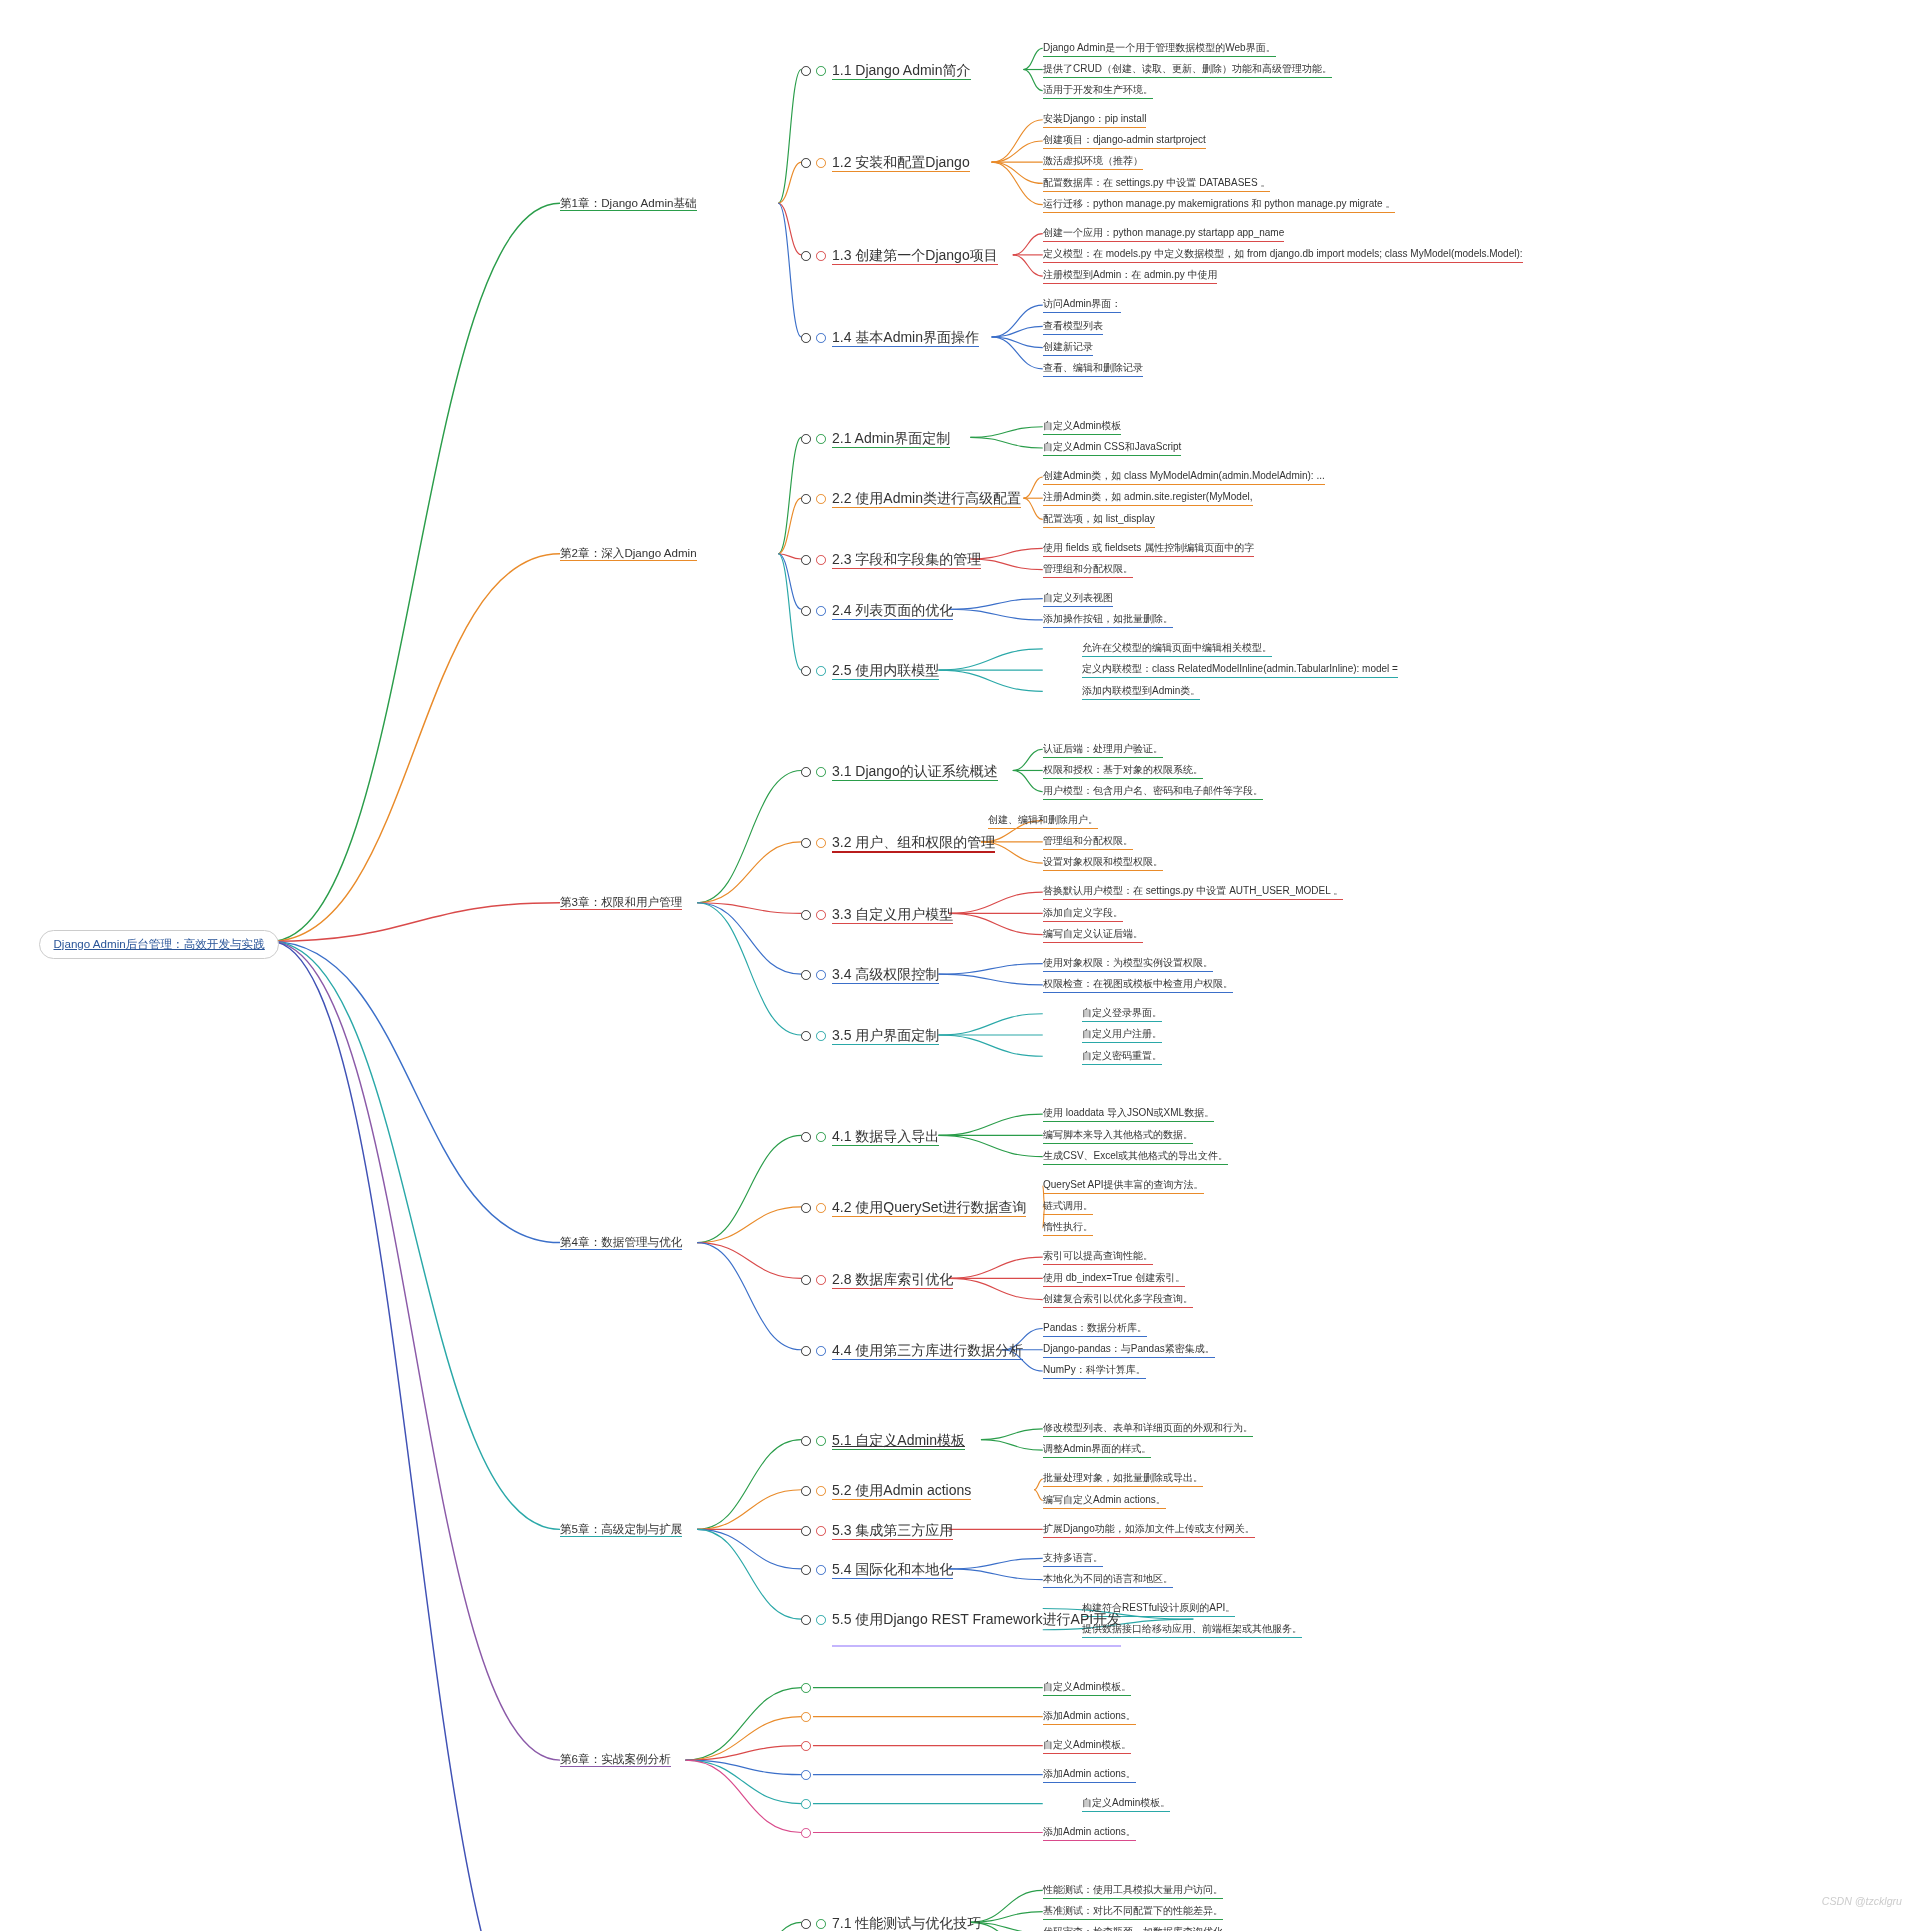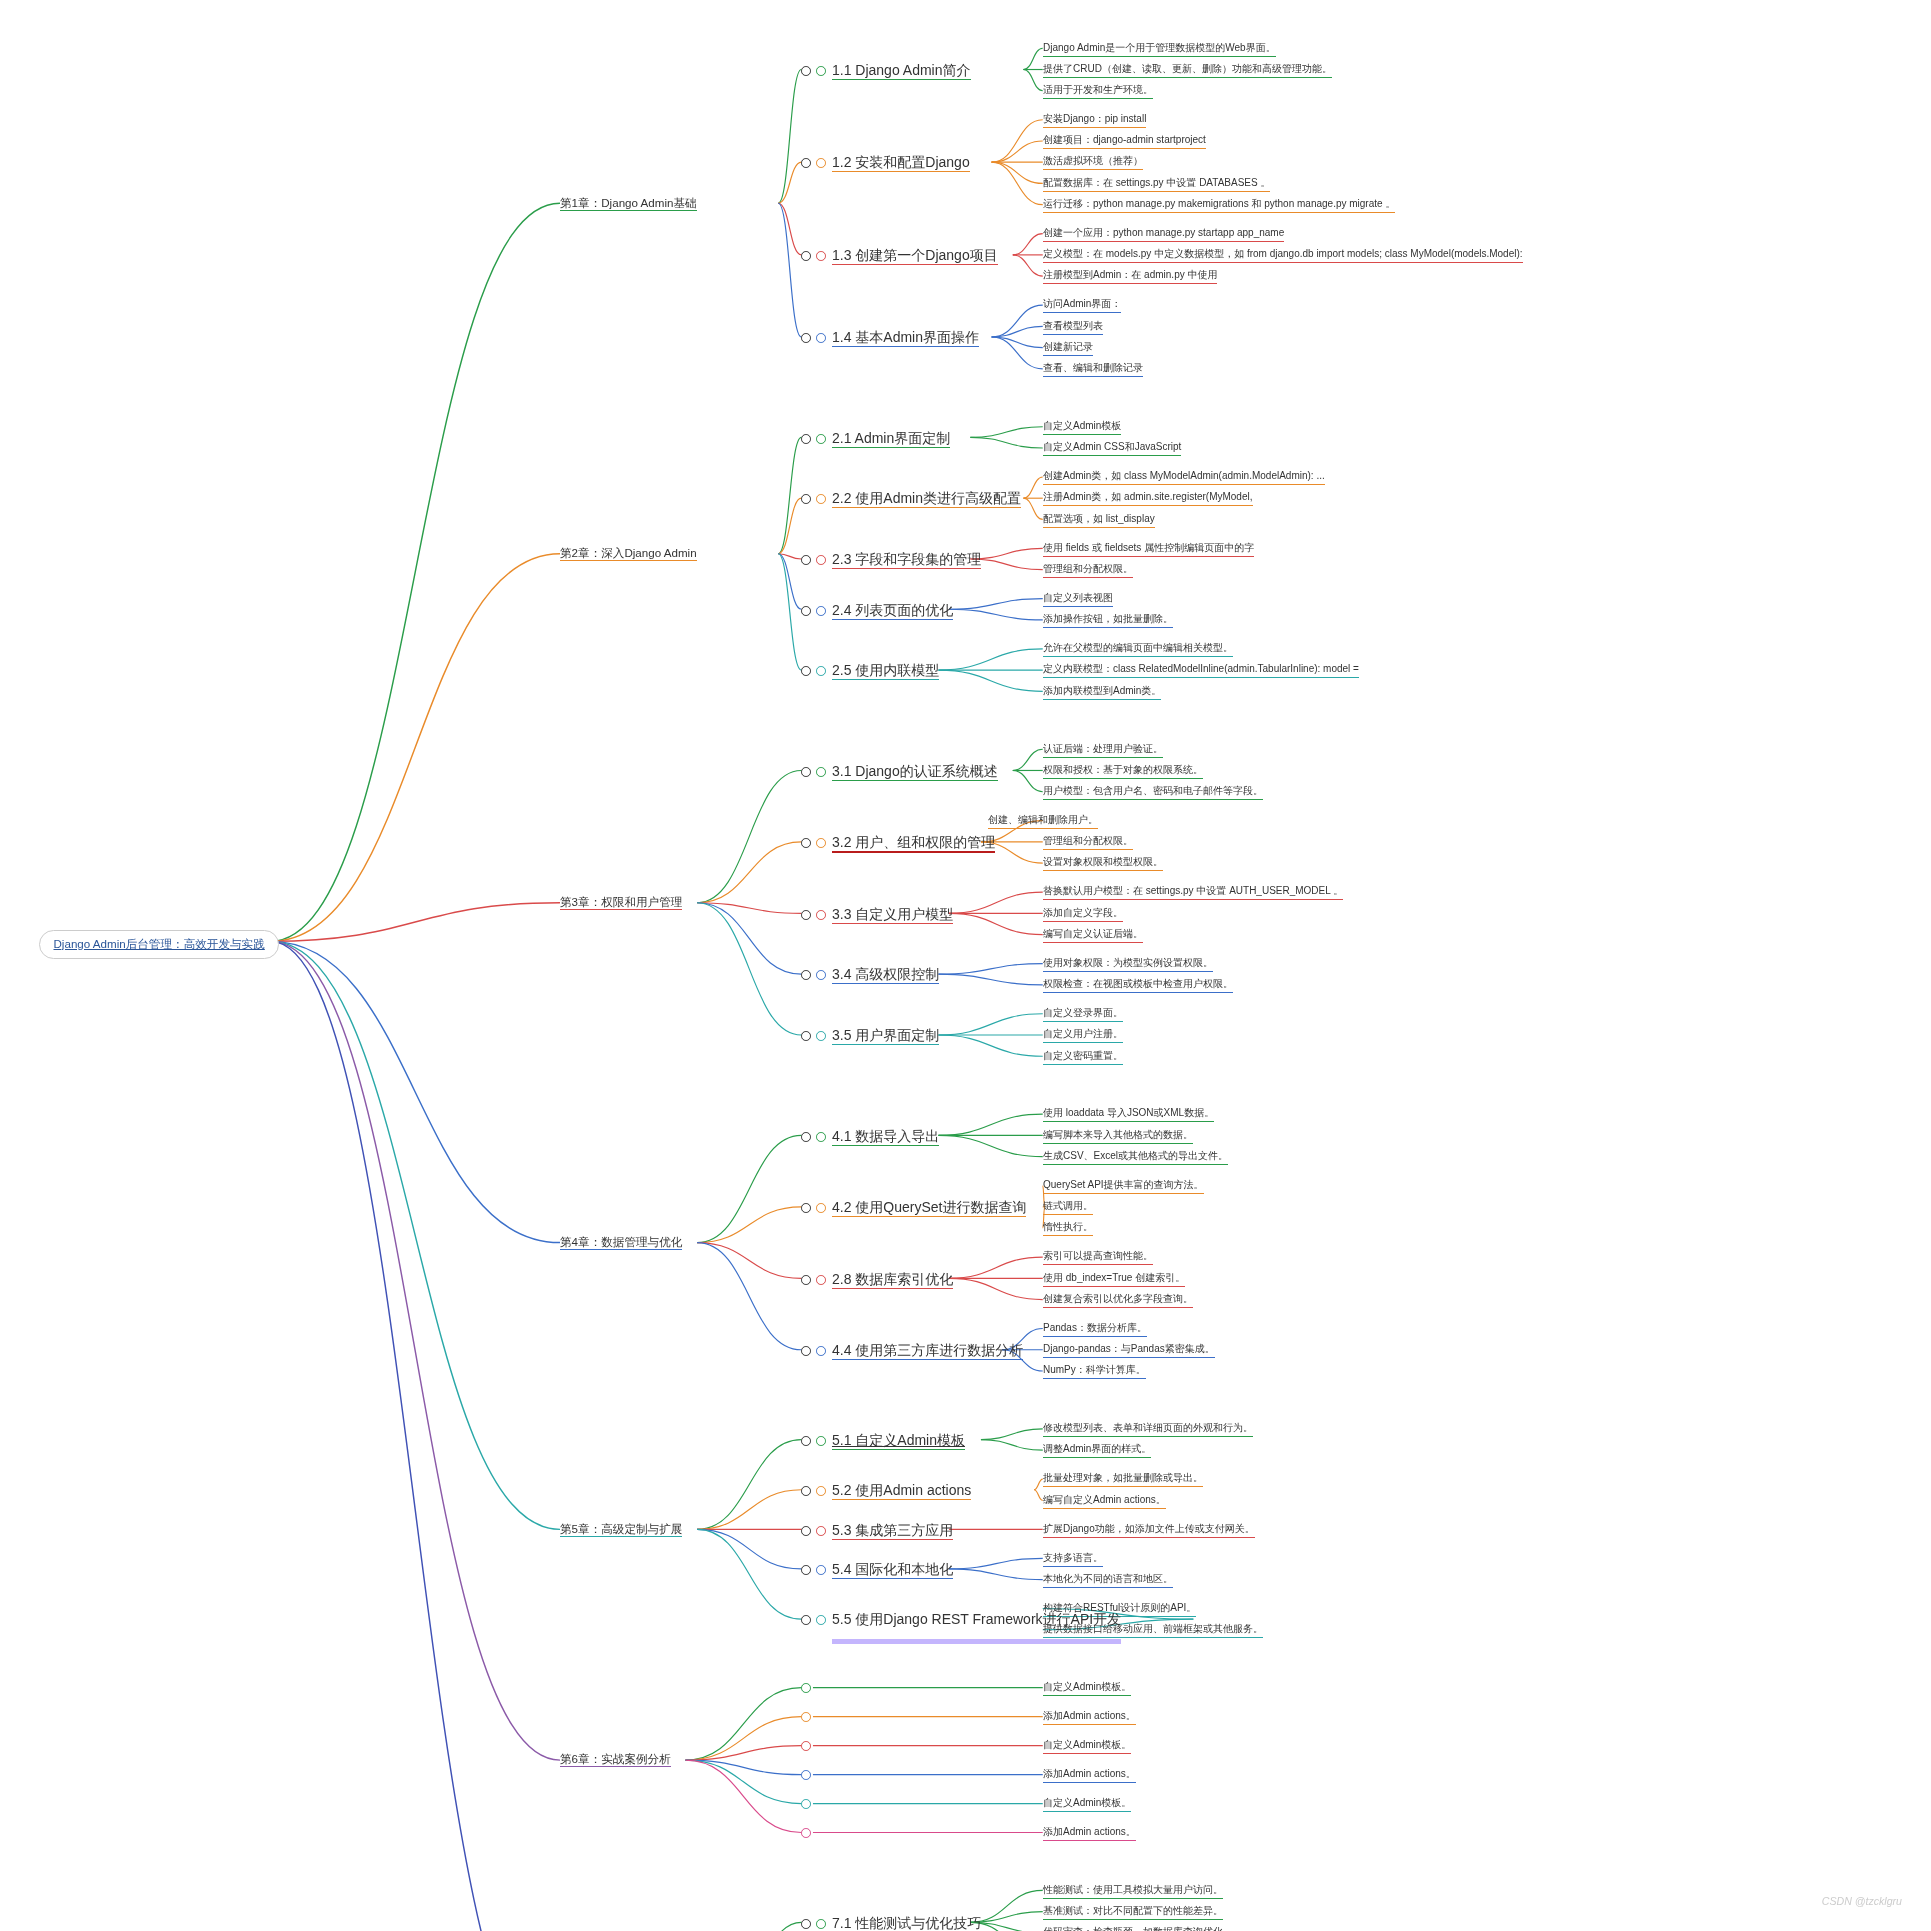--- a/index.html
+++ b/index.html
@@ -53,21 +53,21 @@
     font-size: 10px;
     color: #333;
     white-space: nowrap;
     border-bottom: 1.4px solid;
     padding-bottom: 1px;
   }
   .c-green .sub-node::before, .c-green.leaf { border-color: #2a9d4a; }
   .c-orange .sub-node::before, .c-orange.leaf { border-color: #e98b2a; }
   .c-red .sub-node::before, .c-red.leaf { border-color: #d94a4a; }
   .c-blue .sub-node::before, .c-blue.leaf { border-color: #3b6fc9; }
-  .c-cyan .sub-node::before, .c-cyan.leaf { border-color: #2aa8a8; }
+  .c-cyan .sub-node::before, .c-cyan.leaf { border-color: #2aa8a8; margin-left: 39px; }
   .c-pink .sub-node::before, .c-pink.leaf { border-color: #d94a8b; }
   
   svg.connector { position: absolute; top: 0; left: 0; width: 1931px; height: 1931px; pointer-events: none; }
   
   .watermark {
     position: absolute;
     right: 29px;
     bottom: 24px;
     font-size: 10.6px;
     color: #ccc;
@@ -290,21 +290,21 @@
     <div class="leaf c-orange" style="left: 1043px; top: 1471px; border-bottom-color: rgb(233, 139, 42);">批量处理对象，如批量删除或导出。</div>
     <div class="leaf c-orange" style="left: 1043px; top: 1493px; border-bottom-color: rgb(233, 139, 42);">编写自定义Admin actions。</div>
     <div class="sub-node c-orange" style="left: 801px; top: 1482px;"><span style="display: inline-block; width: 7.7px; height: 7.7px; border-radius: 50%; border: 1.4px solid rgb(233, 139, 42); margin-right: 5.8px; vertical-align: middle; background: rgb(255, 255, 255);"></span><span style="border-bottom:1px solid #e98b2a;padding-bottom:1px;">5.2 使用Admin actions</span></div>
     <div class="leaf c-red" style="left: 1043px; top: 1522px; border-bottom-color: rgb(217, 74, 74);">扩展Django功能，如添加文件上传或支付网关。</div>
     <div class="sub-node c-red" style="left: 801px; top: 1522px;"><span style="display: inline-block; width: 7.7px; height: 7.7px; border-radius: 50%; border: 1.4px solid rgb(217, 74, 74); margin-right: 5.8px; vertical-align: middle; background: rgb(255, 255, 255);"></span><span style="border-bottom:1px solid #d94a4a;padding-bottom:1px;">5.3 集成第三方应用</span></div>
     <div class="leaf c-blue" style="left: 1043px; top: 1551px; border-bottom-color: rgb(59, 111, 201);">支持多语言。</div>
     <div class="leaf c-blue" style="left: 1043px; top: 1572px; border-bottom-color: rgb(59, 111, 201);">本地化为不同的语言和地区。</div>
     <div class="sub-node c-blue" style="left: 801px; top: 1561px;"><span style="display: inline-block; width: 7.7px; height: 7.7px; border-radius: 50%; border: 1.4px solid rgb(59, 111, 201); margin-right: 5.8px; vertical-align: middle; background: rgb(255, 255, 255);"></span><span style="border-bottom:1px solid #3b6fc9;padding-bottom:1px;">5.4 国际化和本地化</span></div>
     <div class="leaf c-cyan" style="left: 1043px; top: 1601px; border-bottom-color: rgb(42, 168, 168);">构建符合RESTful设计原则的API。</div>
     <div class="leaf c-cyan" style="left: 1043px; top: 1622px; border-bottom-color: rgb(42, 168, 168);">提供数据接口给移动应用、前端框架或其他服务。</div>
-    <div class="sub-node c-cyan" style="left: 801px; top: 1611px;"><span style="display: inline-block; width: 7.7px; height: 7.7px; border-radius: 50%; border: 1.4px solid rgb(42, 168, 168); margin-right: 5.8px; vertical-align: middle; background: rgb(255, 255, 255);"></span><span style="border-bottom:5px solid #c4b5fd;padding-bottom:12px;">5.5 使用Django REST Framework进行API开发</span></div>
+    <div class="sub-node c-cyan" style="left: 801px; top: 1611px;"><span style="display: inline-block; width: 7.7px; height: 7.7px; border-radius: 50%; border: 1.4px solid rgb(42, 168, 168); margin-right: 5.8px; vertical-align: middle; background: rgb(255, 255, 255);"></span><span style="border-bottom:2px solid #c4b5fd;padding-bottom:18px;">5.5 使用Django REST Framework进行API开发</span></div>
     <div class="ch-node" style="left: 560px; top: 1522px;"><span style="border-bottom:1px solid #2aa8a8;padding-bottom:1px;">第5章：高级定制与扩展</span></div>
     <div class="leaf c-green" style="left: 1043px; top: 1680px; border-bottom-color: rgb(42, 157, 74);">自定义Admin模板。</div>
     <div style="position: absolute; left: 801px; top: 1683px; width: 7.7px; height: 7.7px; border-radius: 50%; border: 1.4px solid rgb(42, 157, 74); background: rgb(255, 255, 255);"></div>
     <div class="leaf c-orange" style="left: 1043px; top: 1709px; border-bottom-color: rgb(233, 139, 42);">添加Admin actions。</div>
     <div style="position: absolute; left: 801px; top: 1712px; width: 7.7px; height: 7.7px; border-radius: 50%; border: 1.4px solid rgb(233, 139, 42); background: rgb(255, 255, 255);"></div>
     <div class="leaf c-red" style="left: 1043px; top: 1738px; border-bottom-color: rgb(217, 74, 74);">自定义Admin模板。</div>
     <div style="position: absolute; left: 801px; top: 1741px; width: 7.7px; height: 7.7px; border-radius: 50%; border: 1.4px solid rgb(217, 74, 74); background: rgb(255, 255, 255);"></div>
     <div class="leaf c-blue" style="left: 1043px; top: 1767px; border-bottom-color: rgb(59, 111, 201);">添加Admin actions。</div>
     <div style="position: absolute; left: 801px; top: 1770px; width: 7.7px; height: 7.7px; border-radius: 50%; border: 1.4px solid rgb(59, 111, 201); background: rgb(255, 255, 255);"></div>
     <div class="leaf c-cyan" style="left: 1043px; top: 1796px; border-bottom-color: rgb(42, 168, 168);">自定义Admin模板。</div>

